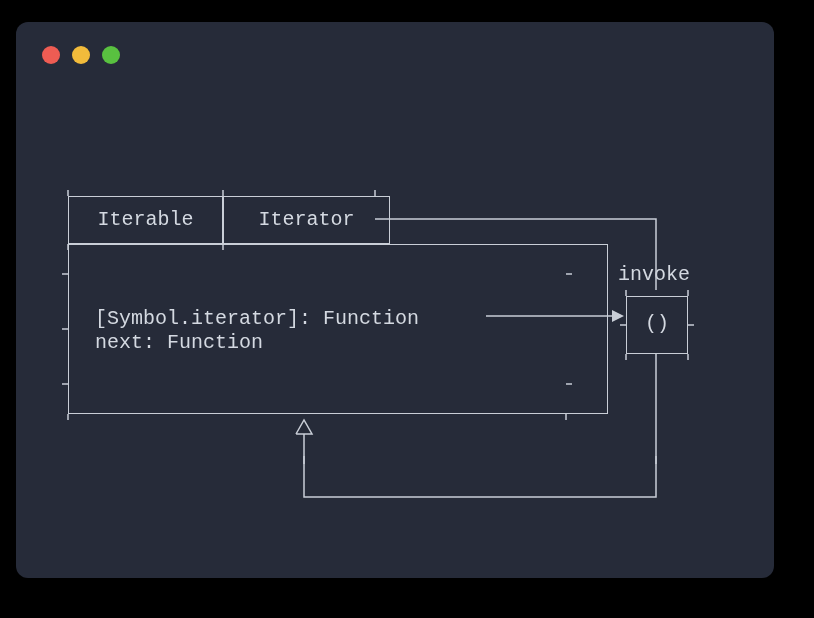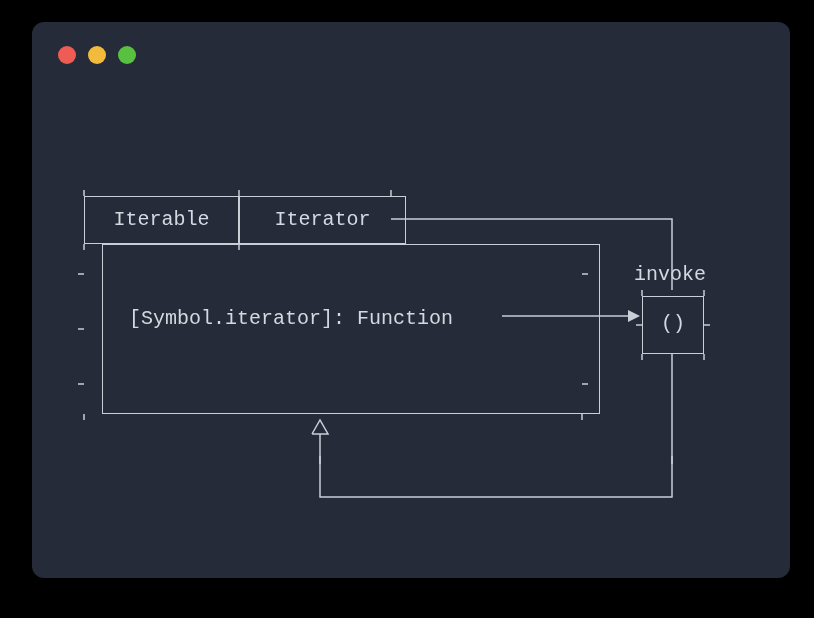--- a/index.html
+++ b/index.html
@@ -5,21 +5,21 @@
   html, body {
     margin: 0;
     padding: 0;
     background: #000;
     width: 814px;
     height: 618px;
     overflow: hidden;
   }
   .window {
     position: absolute;
-    left: 32px;
+    left: 16px;
     top: 22px;
     width: 758px;
     height: 556px;
     background: #262b39;
     border-radius: 12px;
     box-shadow: 0 20px 40px rgba(0,0,0,0.6);
   }
   .traffic-lights {
     display: flex;
     gap: 12px;
@@ -59,26 +59,25 @@
   .tab-right {
     left: 207px;
     top: 132px;
     width: 167px;
   }
 
   .body-box {
     position: absolute;
     left: 52px;
     top: 180px;
-    width: 498px;
+    width: 540px;
     height: 170px;
     border: 1px solid #c9ced7;
     box-sizing: border-box;
     padding: 62px 0 0 26px;
-    margin-left: 18px;
   }
   .body-line {
     white-space: pre;
   }
 
   .invoke-label {
     position: absolute;
     left: 602px;
     top: 199px;
   }
@@ -133,20 +132,21 @@
 
     <div class="tab tab-left">
       <span>Iterable</span>
     </div>
     <div class="tab tab-right">
       <span>Iterator</span>
     </div>
 
     <div class="body-box">
       <div class="body-line">[Symbol.iterator]: Function</div>
+      <div class="body-line">next: Function</div>
     </div>
 
     <div class="invoke-label">invoke</div>
     <div class="invoke-box">
       <span>()</span>
     </div>
 
     <svg class="arrows">
       
       <g class="ticks">

